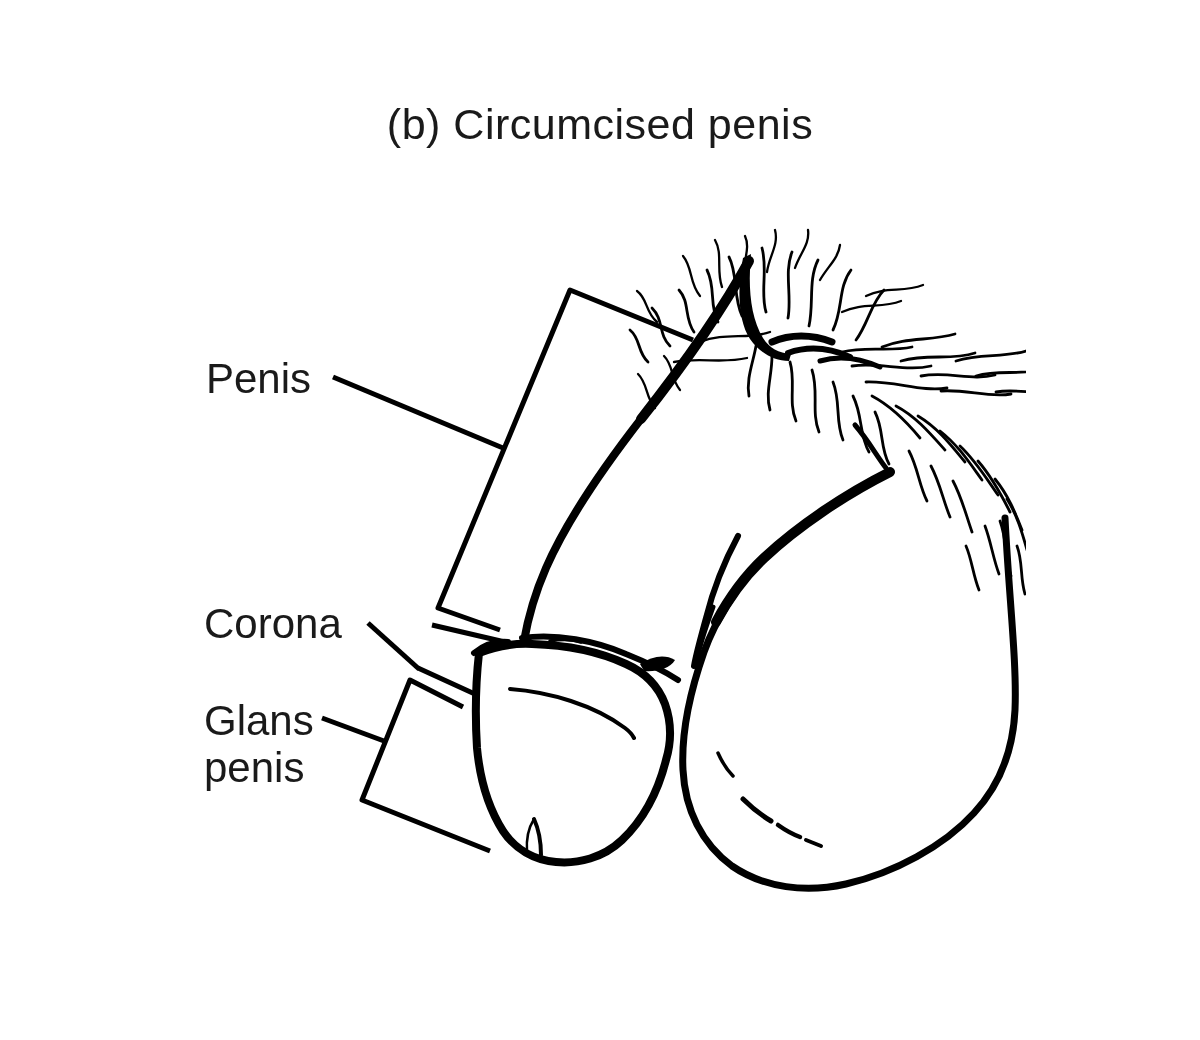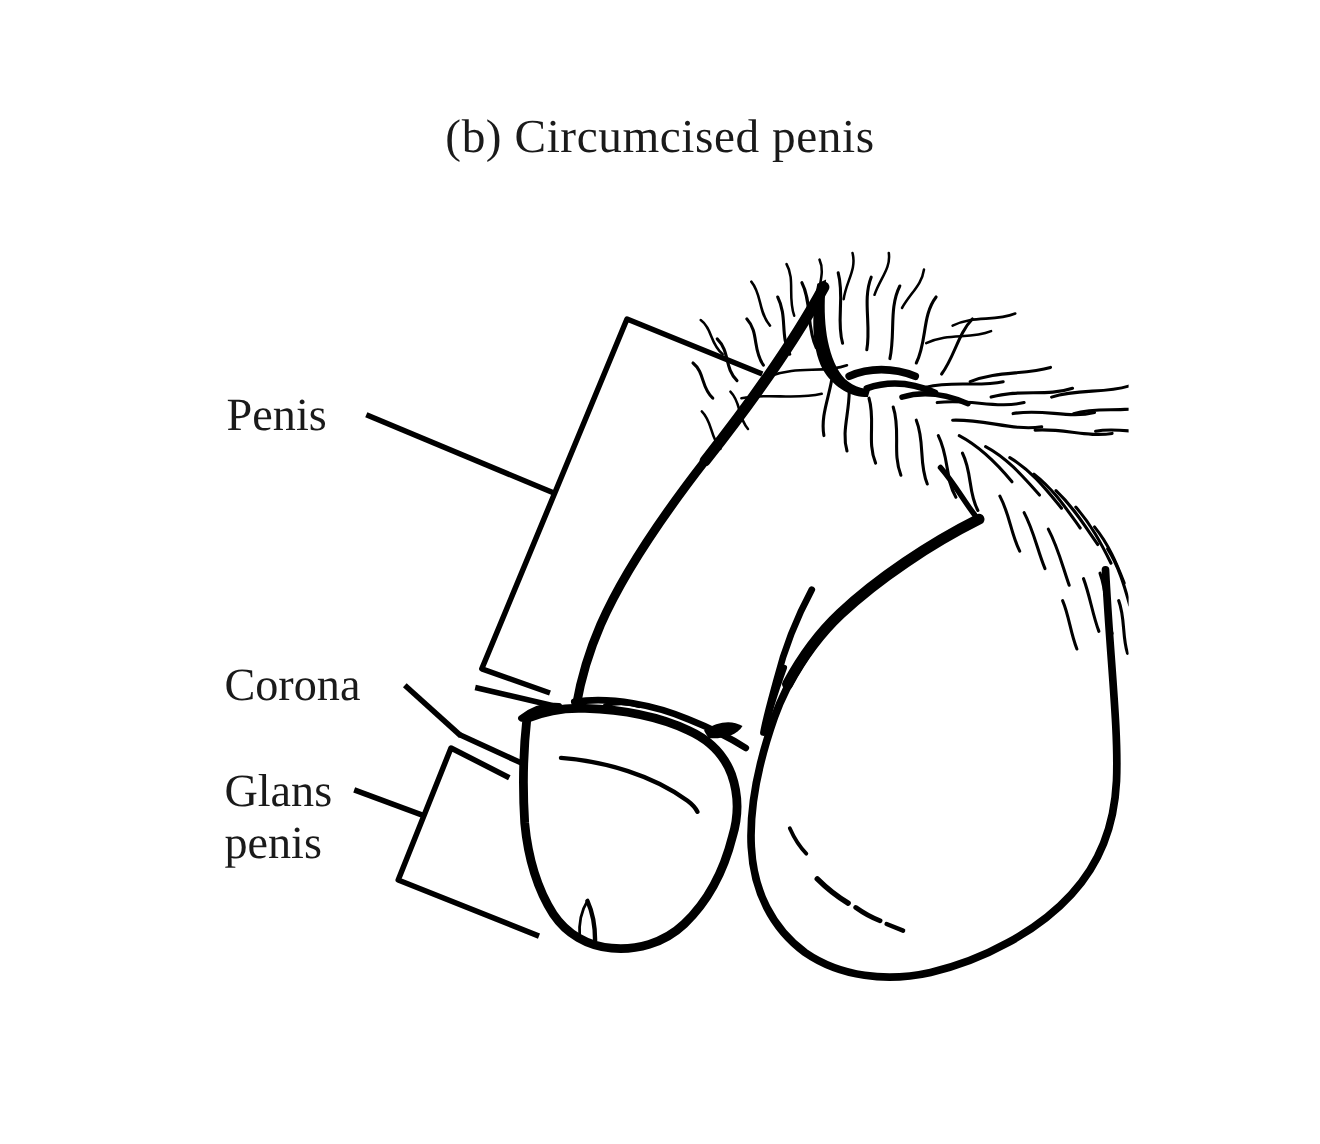--- a/index.html
+++ b/index.html
@@ -1,20 +1,20 @@
 <!DOCTYPE html>
 <html><head>
 <meta charset="utf-8">
 <style>
   html,body{margin:0;padding:0;background:#fff;}
   .page{
     position:relative;
     width:1026px;height:1040px;
     background:#fff;
-    font-family:Liberation Serif, serif;
+    font-family:Liberation Sans, sans-serif;
     overflow:hidden;
   }
   .fig-title{
     position:absolute;
     left:0; top:100px; width:1200px;
     text-align:center;
     font-size:43px;
     color:#1a1a1a;
     letter-spacing:0.5px;
     white-space:nowrap;

